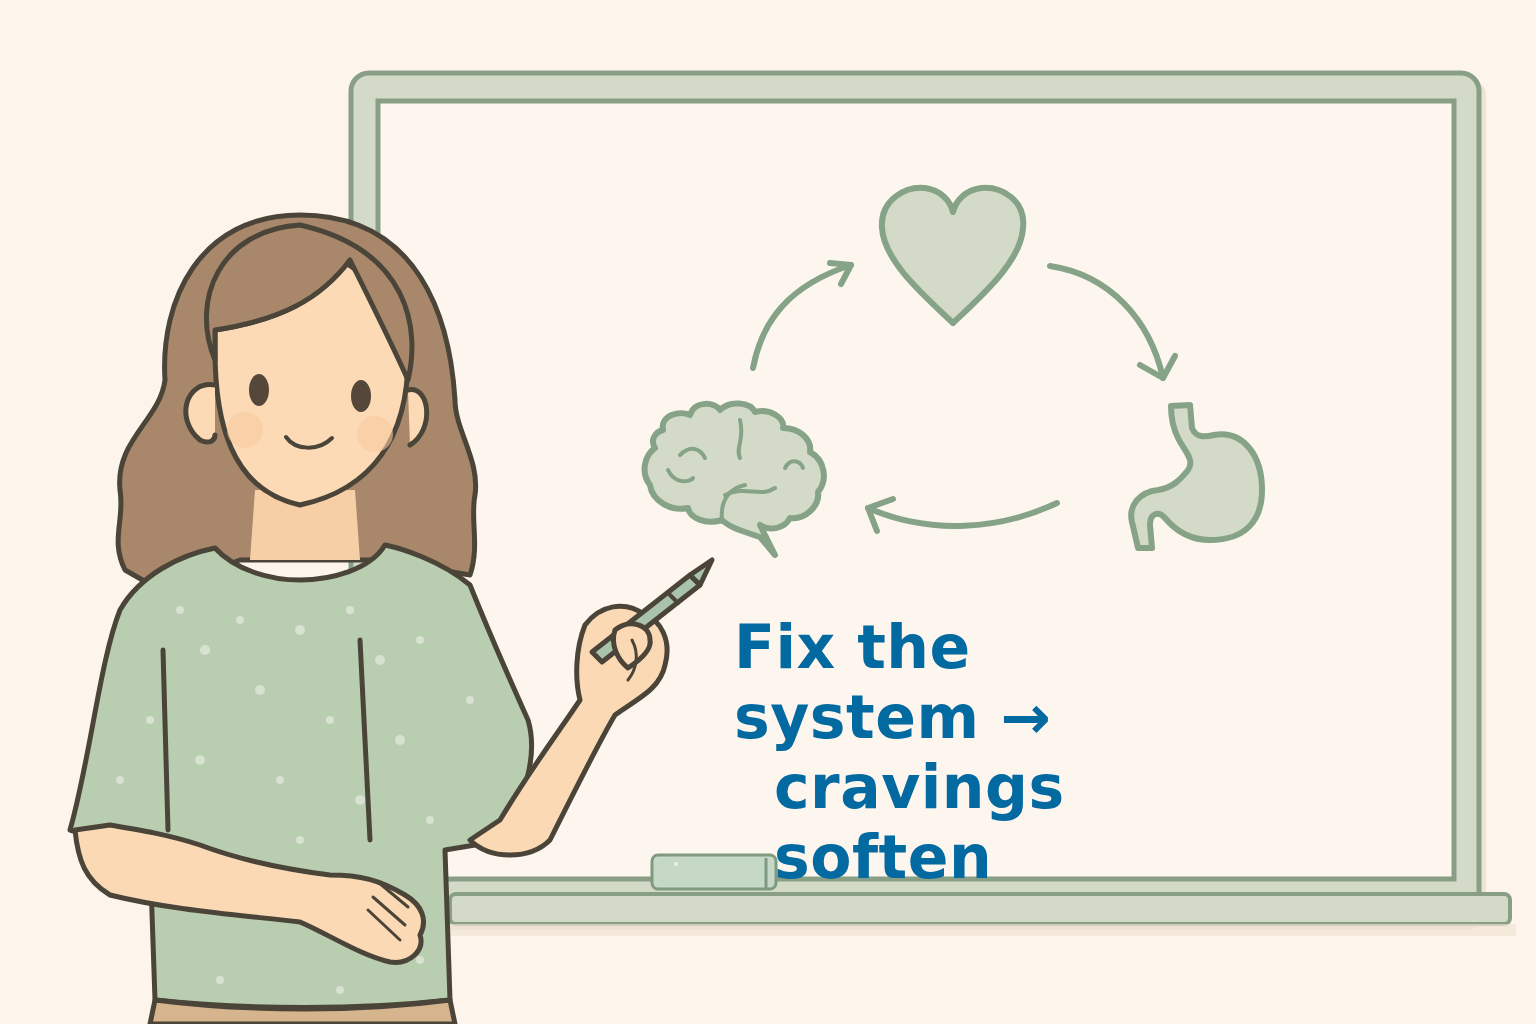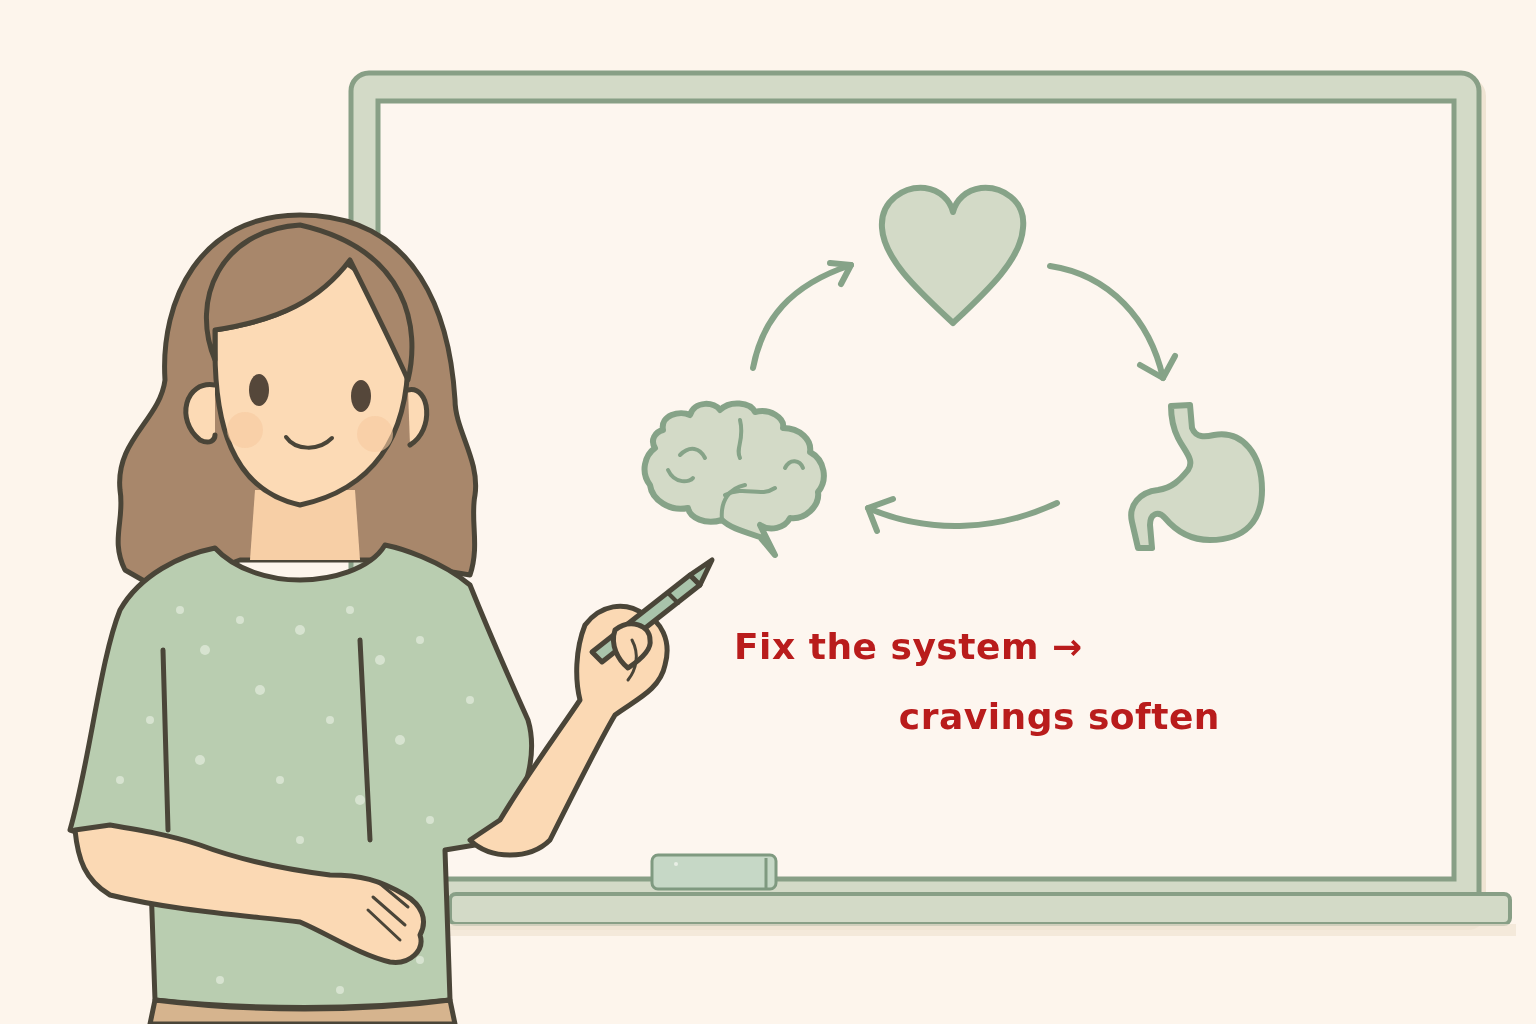--- a/index.html
+++ b/index.html
@@ -5,25 +5,25 @@
   html, body { margin:0; padding:0; }
   body {
     width:1536px; height:1024px; overflow:hidden;
     background:#fdf5ec;
     position:relative;
     font-family:"DejaVu Sans", sans-serif;
   }
   .scene { position:absolute; left:0; top:0; width:1536px; height:1024px; }
   .caption {
     position:absolute; left:720px; top:612px; width:500px;
-    color:#b91c1c; font-family:"DejaVu Sans", sans-serif;
-    font-size:36px; font-weight:600; letter-spacing:0.5px; line-height:70px;
+    color:#0369a1; font-family:"DejaVu Sans", sans-serif;
+    font-size:60px; font-weight:600; letter-spacing:0.5px; line-height:70px;
   }
   .caption .line1 { display:block; padding-left:14px; }
-  .caption .line2 { display:block; padding-left:54px;text-align:right; }
+  .caption .line2 { display:block; padding-left:54px; }
 </style>
 </head>
 <body>
 
 <svg class="scene" viewBox="0 0 1536 1024" xmlns="http://www.w3.org/2000/svg">
 
   <g>
 
     <rect x="358" y="78" width="1128" height="852" rx="18" fill="#efe4d3"></rect>
 

